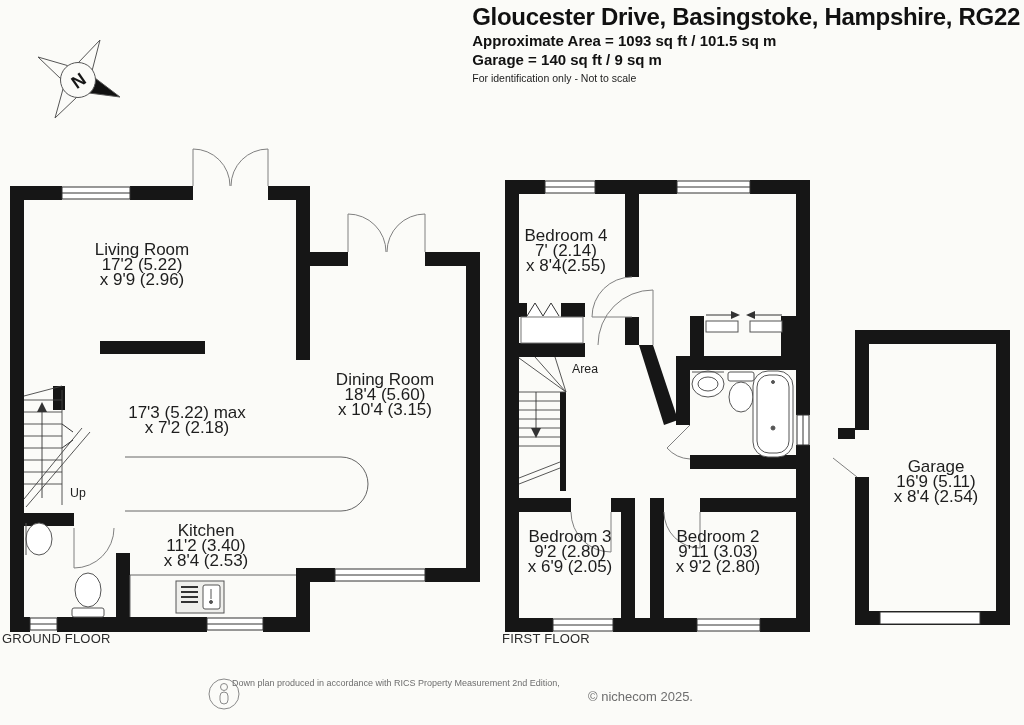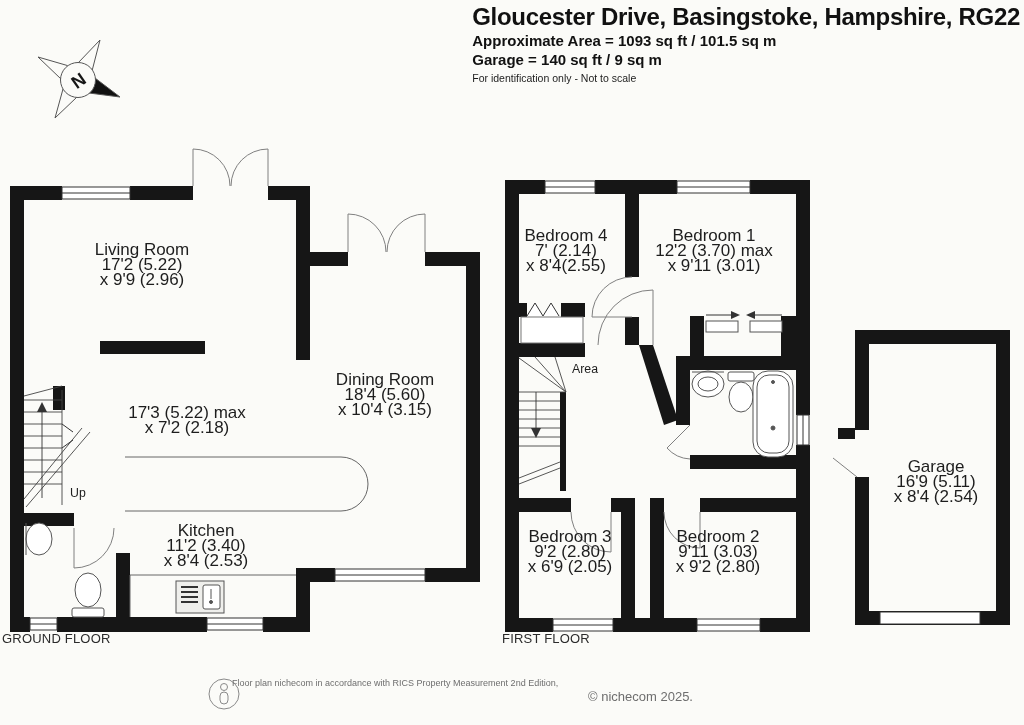--- a/index.html
+++ b/index.html
@@ -253,25 +253,20 @@
   <div class="label" style="left:206px;top:545px">
     <span class="rm">Kitchen</span>
     <span class="rm">11'2 (3.40)</span>
     <span class="rm">x 8'4 (2.53)</span>
   </div>
   <div class="label" style="left:566px;top:250px">
     <span class="rm">Bedroom 4</span>
     <span class="rm">7' (2.14)</span>
     <span class="rm">x 8'4(2.55)</span>
   </div>
-  <div class="label" style="left:714px;top:250px">
-    <span class="rm">Bedroom 1</span>
-    <span class="rm">12'2 (3.70) max</span>
-    <span class="rm">x 9'11 (3.01)</span>
-  </div>
   <div class="label" style="left:570px;top:551px">
     <span class="rm">Bedroom 3</span>
     <span class="rm">9'2 (2.80)</span>
     <span class="rm">x 6'9 (2.05)</span>
   </div>
   <div class="label" style="left:718px;top:551px">
     <span class="rm">Bedroom 2</span>
     <span class="rm">9'11 (3.03)</span>
     <span class="rm">x 9'2 (2.80)</span>
   </div>
@@ -281,17 +276,17 @@
     <span class="rm">x 8'4 (2.54)</span>
   </div>
 
   <div class="small-label" style="left:70px;top:486px">Up</div>
   <div class="small-label" style="left:572px;top:362px">Area</div>
 
   <div class="floor-label" style="left:2px;top:631px">GROUND FLOOR</div>
   <div class="floor-label" style="left:502px;top:631px">FIRST FLOOR</div>
 
   <div class="footer-text">
-    <div>Floor plan nichecom in accordance with RICS Property Measurement 2nd Edition,</div>
+    <div>Down plan produced in accordance with RICS Property Measurement 2nd Edition,</div>
   </div>
   <div class="footer-copy">© nichecom 2025.</div>
 
 </div>
 
 </body></html>

